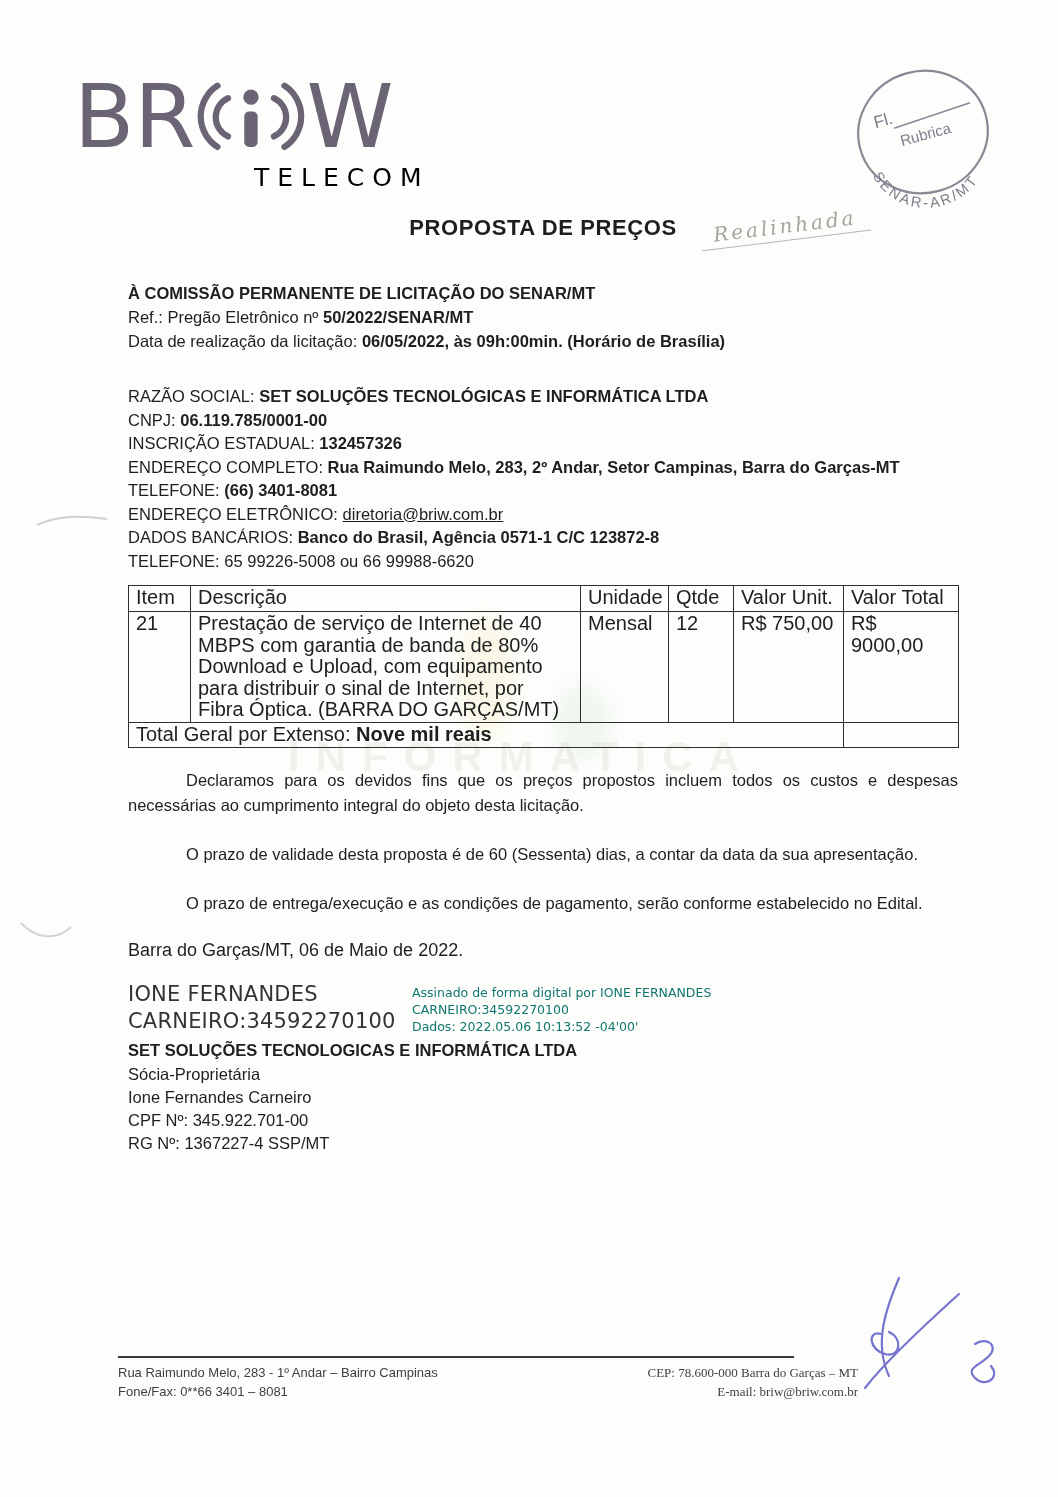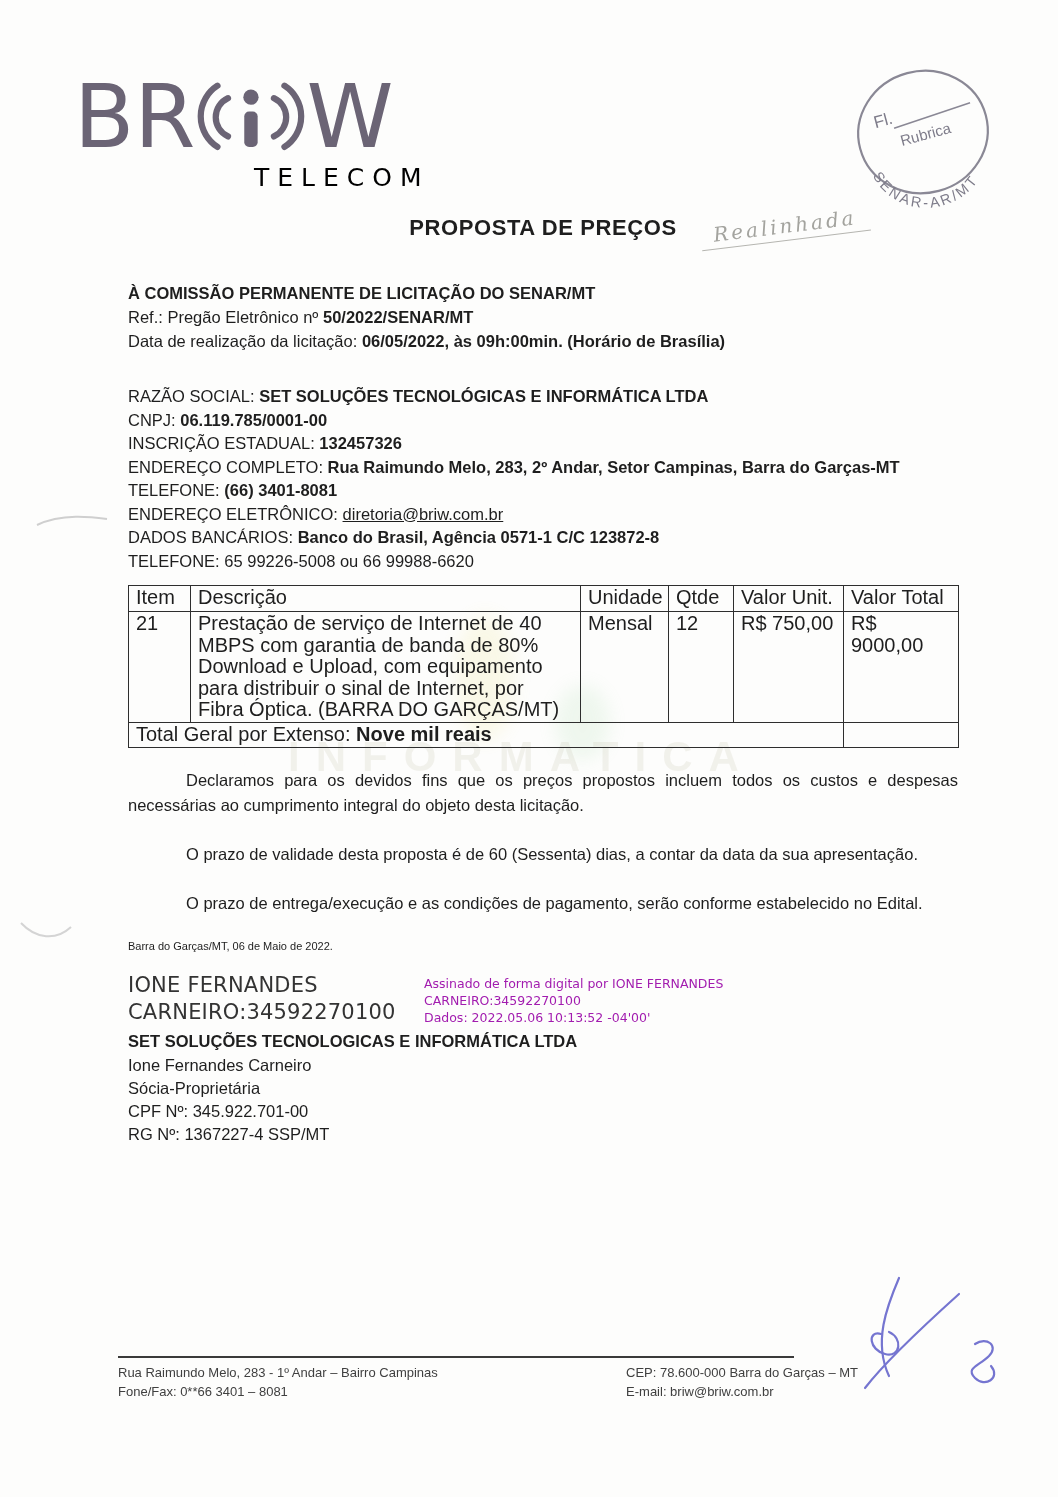--- a/index.html
+++ b/index.html
@@ -45,39 +45,39 @@
     text-align:left;font-weight:normal;line-height:21.5px;
   }
   table.items th{height:23px;}
   td.desc{line-height:21.5px;}
   tr.total-row td{height:22px;}
   
   .paras{margin-top:20px;font-size:16.5px;}
   .paras p{
     margin:8px 0 24px 0;text-indent:58px;text-align:justify;line-height:25px;
   }
-  .date-line{margin-top:0;font-size:11px;}
-  
-  .sig-digital{margin-top:20px;display:flex;gap:18px;align-items:flex-start;}
+  .date-line{margin-top:0;font-size:18px;}
+  
+  .sig-digital{margin-top:20px;display:flex;gap:6px;align-items:flex-start;}
   .sig-name{
     width:278px;font-size:21px;line-height:27px;color:#333;
     font-family:"DejaVu Sans",sans-serif;letter-spacing:.2px;
   }
   .sig-meta{
-    width:300px;font-size:12.5px;line-height:17px;color:#a21caf;
+    width:300px;font-size:12.5px;line-height:17px;color:#0f766e;
     padding-top:3px;font-family:"DejaVu Sans",sans-serif;
   }
   .sig-company{margin-top:6px;font-size:16.5px;font-weight:bold;}
   .sig-lines{font-size:16.5px;line-height:23px;margin-top:3px;}
   
   .footer{position:absolute;left:118px;top:1356px;width:840px;font-size:13px;color:#404040;}
   .footer-rule{width:676px;height:2px;background:#3a3a3a;margin-bottom:5px;}
   .footer-cols{display:flex;justify-content:space-between;}
   .footer-left{line-height:19px;}
-  .footer-right{line-height:19px;text-align:left;padding-right:100px;}
+  .footer-right{line-height:19px;text-align:right;padding-right:100px;font-family:Liberation Serif, serif;}
   
   .watermark{
     position:absolute;left:288px;top:733px;font-size:42px;font-weight:bold;
     letter-spacing:16px;color:#b8b49a;opacity:.16;pointer-events:none;
   }
   .blob{position:absolute;filter:blur(9px);opacity:.13;pointer-events:none;border-radius:50%;}
   .blob1{left:455px;top:615px;width:60px;height:125px;background:#e3d85f;}
   .blob2{left:555px;top:685px;width:55px;height:75px;background:#8fcf92;}
   .pen-scribble{position:absolute;left:845px;top:1272px;}
   .pencil-1{position:absolute;left:32px;top:505px;}
@@ -214,22 +214,22 @@
     <div class="sig-digital">
       <div class="sig-name">IONE FERNANDES CARNEIRO:34592270100</div>
       <div class="sig-meta">
         <div>Assinado de forma digital por IONE FERNANDES CARNEIRO:34592270100</div>
         <div>Dados: 2022.05.06 10:13:52 -04'00'</div>
       </div>
     </div>
 
     <div class="sig-company">SET SOLUÇÕES TECNOLOGICAS E INFORMÁTICA LTDA</div>
     <div class="sig-lines">
+      <div>Sócia-Proprietária</div>
       <div>Ione Fernandes Carneiro</div>
-      <div>Sócia-Proprietária</div>
       <div>CPF Nº: 345.922.701-00</div>
       <div>RG Nº: 1367227-4 SSP/MT</div>
     </div>
   </div>
 
   <div class="pen-scribble">
     <svg width="160" height="120" viewBox="0 0 160 120">
       <g stroke="#5e5ec9" stroke-width="2.2" fill="none" stroke-linecap="round" opacity="0.85">
         <path d="M54,6 C42,34 28,70 44,104"></path>
         <path d="M20,116 C40,90 74,58 114,22"></path>

